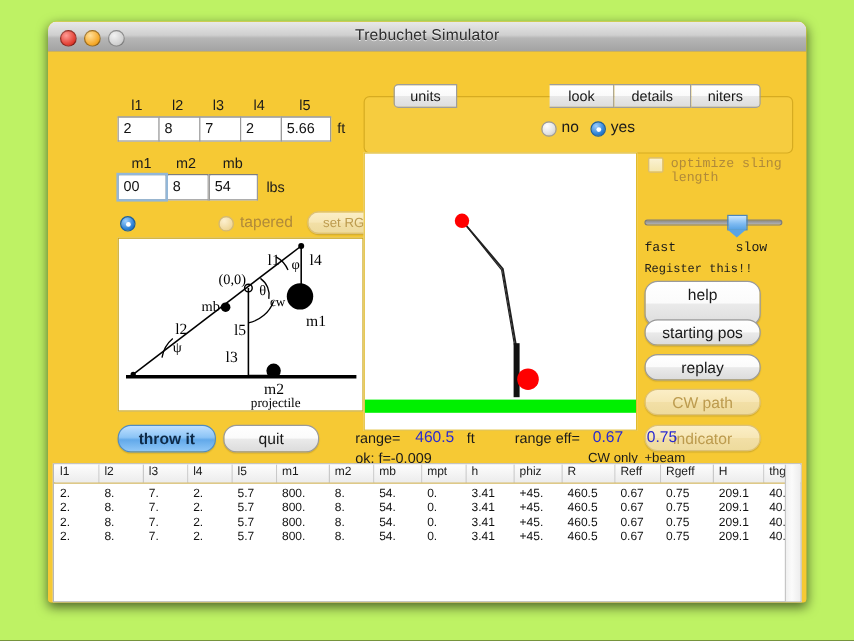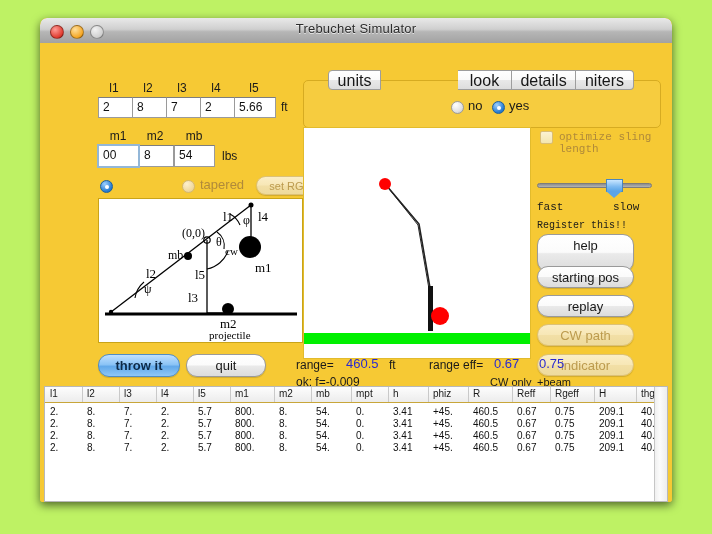--- a/index.html
+++ b/index.html
@@ -155,21 +155,21 @@
     box-sizing: border-box;
   }
 
   
   #tabstrip { position: absolute; }
   .tab {
     position: absolute;
     top: 0;
     height: 20px;
     line-height: 19px;
-    font-size: 16px;
+    font-size: 12px;
     text-align: center;
     color: #171717;
     background: linear-gradient(to bottom, #ffffff 0%, #fafafa 50%, #e9e9e9 51%, #dddddd 100%);
     border: 1px solid #9d9d9d;
     border-left-width: 0;
     box-sizing: border-box;
   }
   .tab.first { border-left-width: 1px; border-radius: 4px 0 0 4px; }
   .tab.last { border-radius: 0 4px 4px 0; }
   .tab.active {

